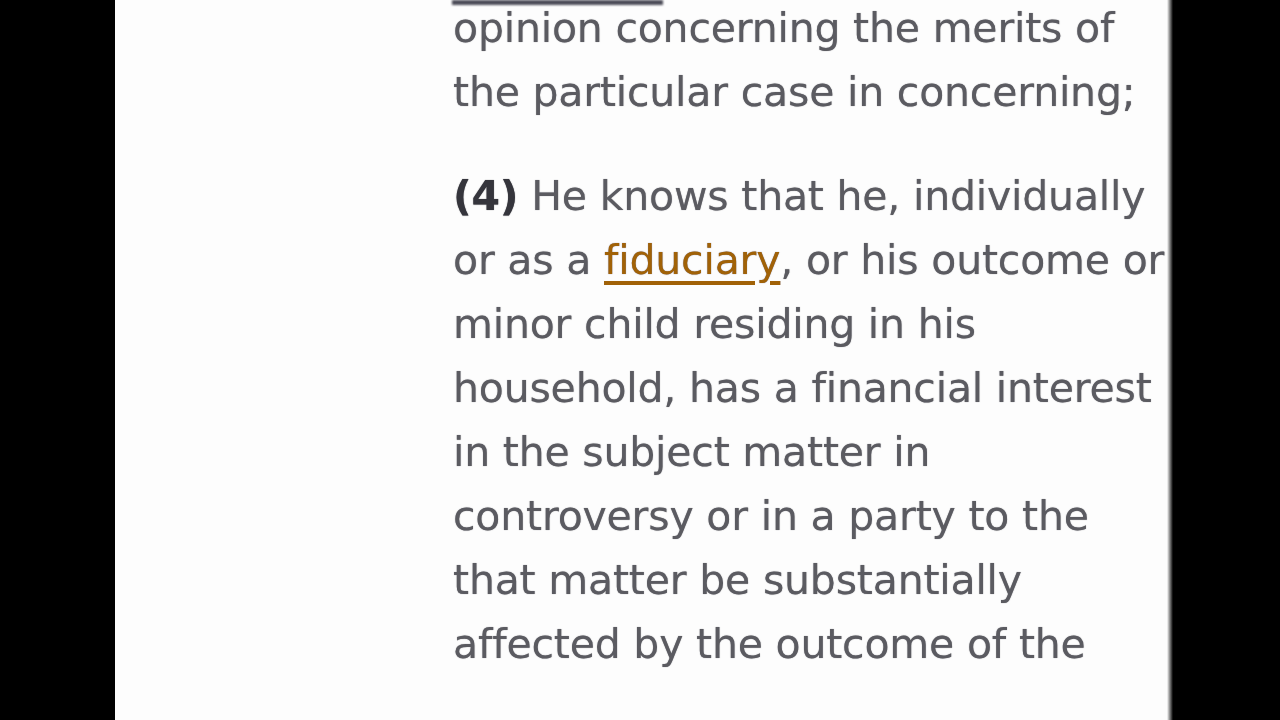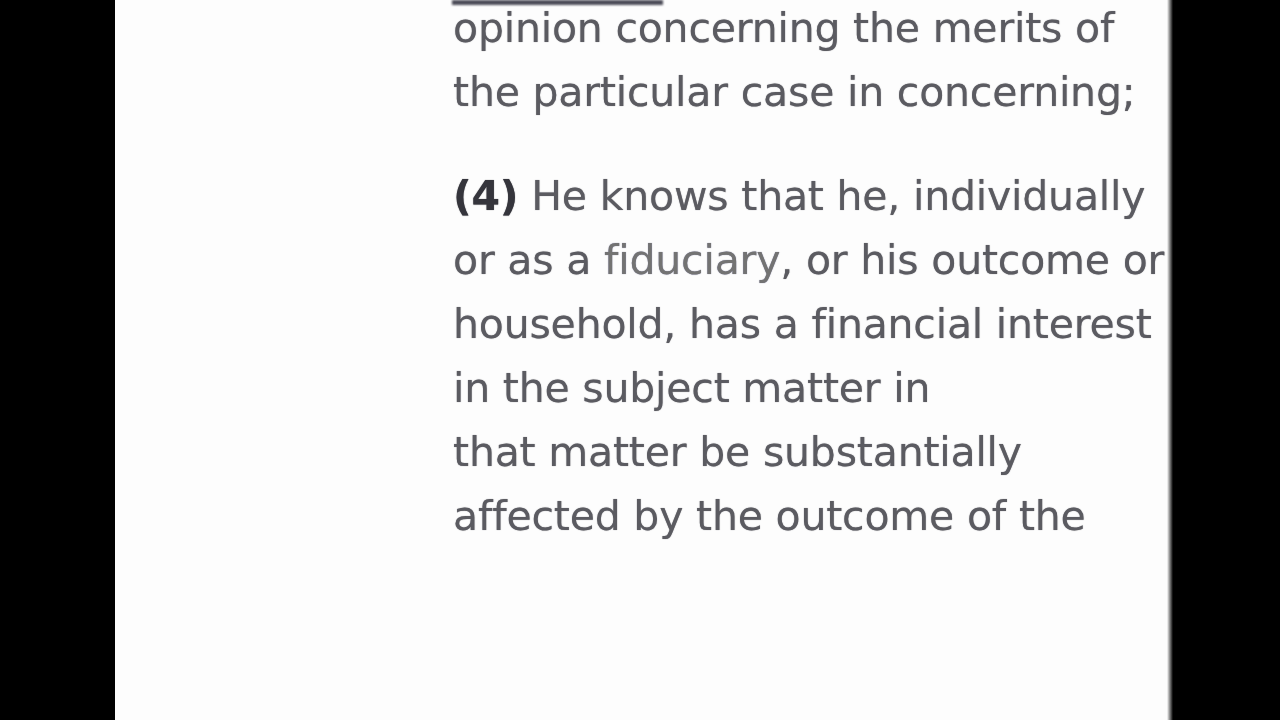--- a/index.html
+++ b/index.html
@@ -48,22 +48,23 @@
 
   .line { white-space: pre; }
 
   .seg-bold {
     font-weight: 700;
     color: #35353c;
     text-shadow: 0 0 1px rgba(40,40,46,0.8);
   }
 
   .seg-link {
-    color: #737373;
+    color: #a16207;
     text-shadow: 0 0 1px rgba(80,80,125,0.8);
+    text-decoration: underline;
     text-decoration-thickness: 4px;
     text-underline-offset: 7px;
     cursor: pointer;
   }
 
   
   .truncated-underline {
     position: absolute;
     left: 337px; top: 0;
     width: 211px; height: 5px;
@@ -95,22 +96,24 @@
     <div class="text-col">
 
       <div class="para1">
         <div class="line"><span>opinion concerning the merits of</span></div>
         <div class="line"><span>the particular case in concerning;</span></div>
       </div>
 
       <div class="para2">
         <div class="line"><span class="seg-bold">(4)</span><span> He knows that he, individually</span></div>
         <div class="line"><span>or as a </span><span class="seg-link">fiduciary</span><span>, or his outcome or</span></div>
+        <div class="line"><span>minor child residing in his</span></div>
         <div class="line"><span>household, has a financial interest</span></div>
         <div class="line"><span>in the subject matter in</span></div>
+        <div class="line"><span>controversy or in a party to the</span></div>
         <div class="line"><span>that matter be substantially</span></div>
         <div class="line"><span>affected by the outcome of the</span></div>
       </div>
 
     </div>
   </div>
 
   <div class="letterbox left"></div>
   <div class="letterbox right"></div>
 

